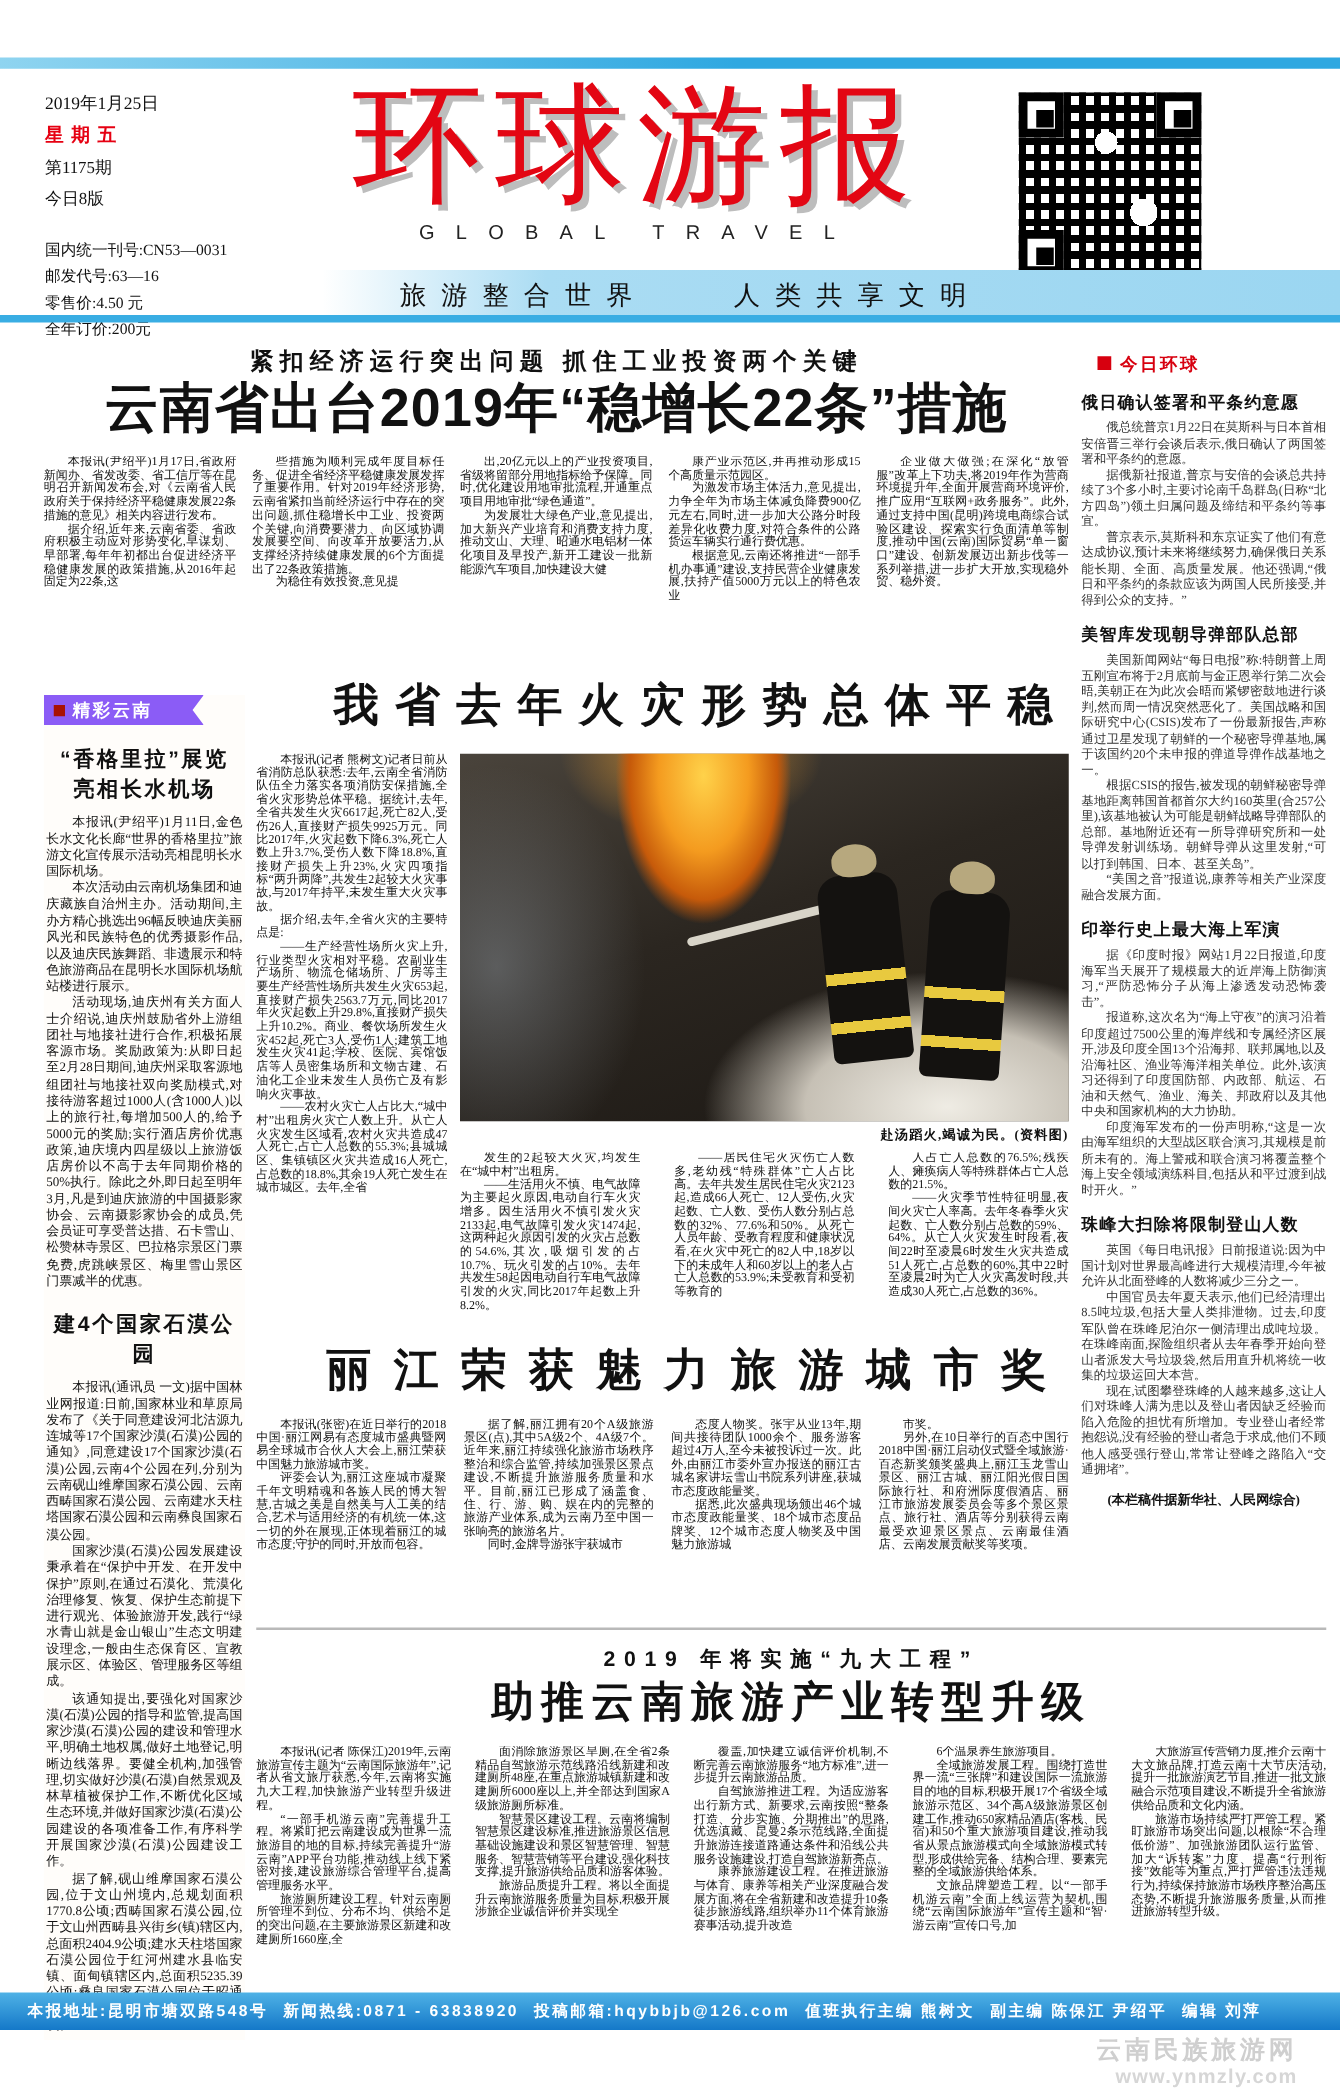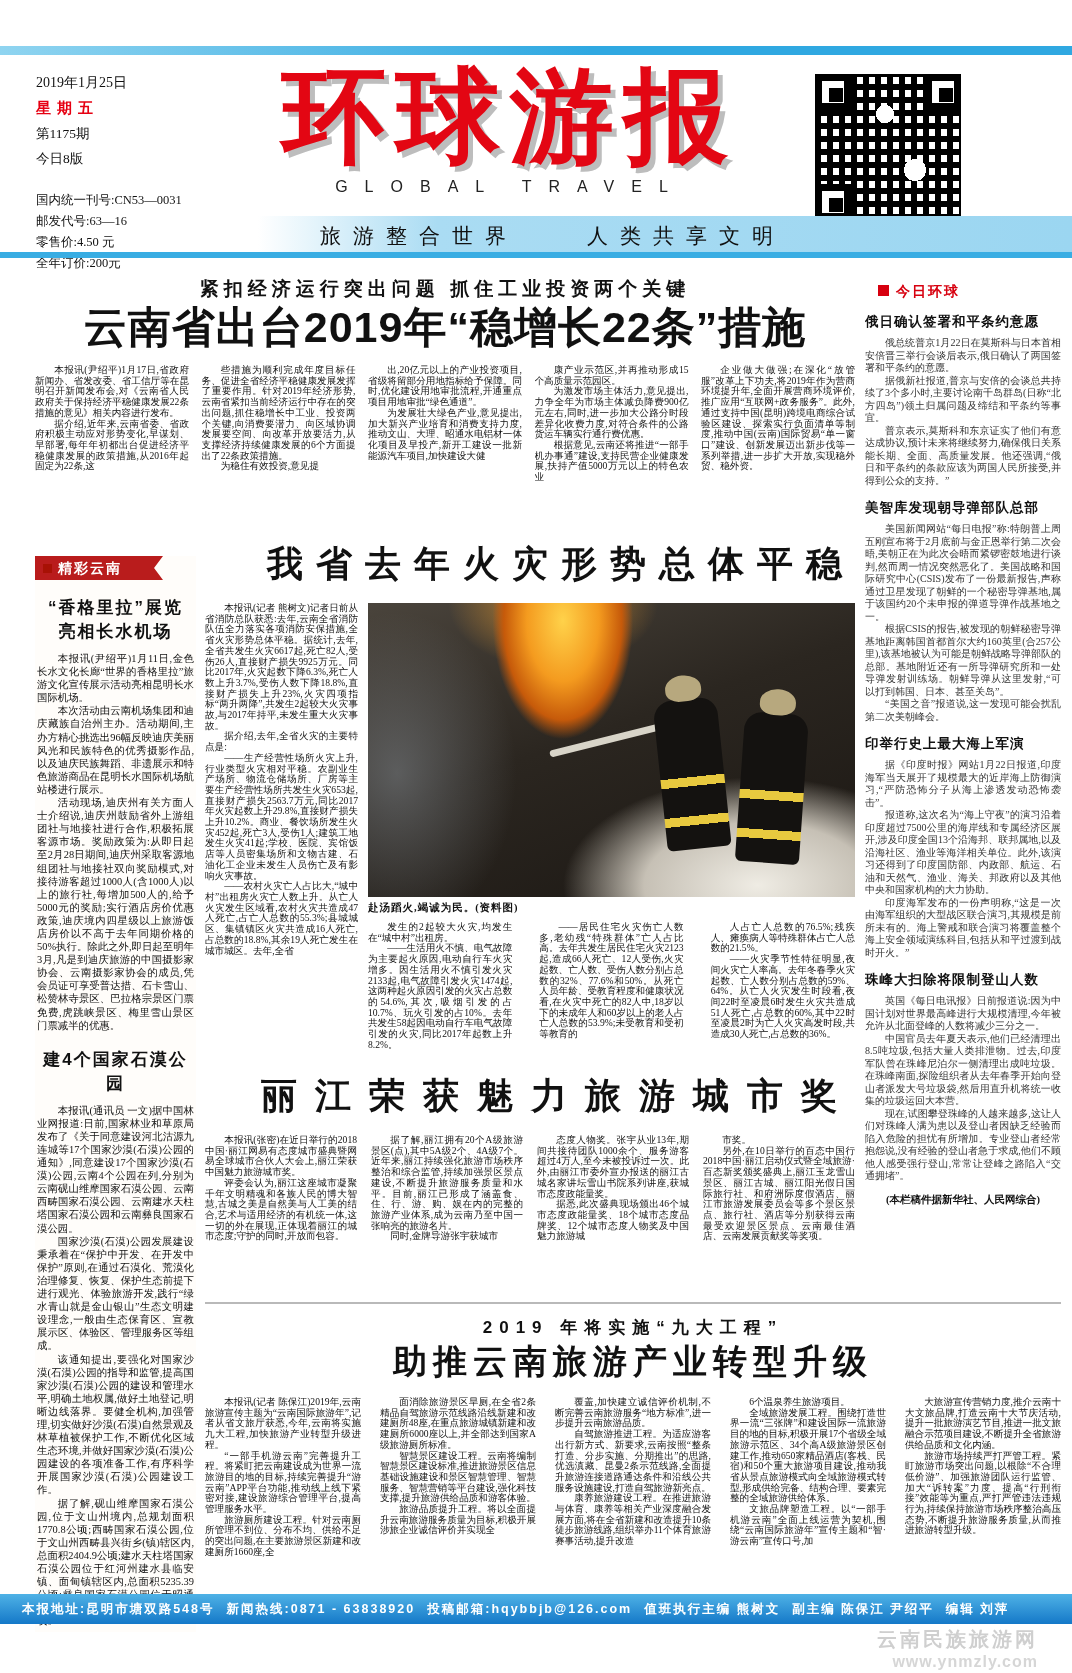--- a/index.html
+++ b/index.html
@@ -9,21 +9,21 @@
 
   
   .top-line{position:absolute;left:0;top:46px;width:1072px;height:9px;
             background:linear-gradient(90deg,#8fd4f0,#2fa8e1 55%,#2fa8e1);}
   .mast-left{position:absolute;left:36px;top:74px;width:180px;font-family:Liberation Serif, serif;}
   .m-date{font-size:14px;margin-bottom:7px;}
   .m-weekday{font-size:15px;font-weight:bold;color:#e60012;letter-spacing:6px;margin-bottom:7px;}
   .m-issue,.m-pages{font-size:13.5px;margin-bottom:7px;}
   .m-codes{margin-top:22px;font-size:12.5px;line-height:21px;}
   .mast-center{position:absolute;left:240px;top:62px;width:540px;text-align:center;}
-  .paper-title{font-family:"Liberation Sans",sans-serif;font-weight:bold;font-size:104px;line-height:108px;
+  .paper-title{font-family:"Liberation Sans",sans-serif;font-weight:normal;font-size:104px;line-height:108px;
                color:#e30613;letter-spacing:10px;text-shadow:5px 5px 0 #bdbdbd;white-space:nowrap;}
   .paper-title-en{margin-top:8px;font-family:"Liberation Sans",sans-serif;font-size:16px;letter-spacing:17px;color:#222;}
   .slogan-band{position:absolute;left:258px;top:216px;width:814px;height:36px;
                background:linear-gradient(90deg,rgba(176,222,243,0),#aadcf3 22%,#9bd6f1);}
   .slogan{position:absolute;left:62px;top:6px;font-size:21px;letter-spacing:12px;color:#111;white-space:pre;}
   .blue-rule{position:absolute;left:0;top:252px;width:1072px;height:6px;background:#39ade3;}
   .mast-right{position:absolute;left:815px;top:74px;width:200px;font-family:"Liberation Sans",sans-serif;}
   .qr{position:relative;width:146px;height:146px;background:
       repeating-linear-gradient(90deg,#000 0 6px,transparent 6px 12px),
       repeating-linear-gradient(0deg,#000 0 6px,#fff 6px 13px);}
@@ -46,21 +46,21 @@
   .kicker{font-family:"Liberation Sans",sans-serif;font-weight:bold;text-align:center;
           font-size:19px;letter-spacing:5px;}
   .headline-xl{font-family:"Liberation Sans",sans-serif;font-weight:bold;text-align:center;
                font-size:43px;line-height:50px;letter-spacing:1px;margin-top:4px;white-space:nowrap;}
   .top-article .cols{margin-top:13px;height:168px;}
   .top-article .col{width:154px;}
 
   
   .left-sidebar{position:absolute;left:35px;top:556px;width:161px;height:1076px;overflow:hidden;
                 background:#fffdfa;}
-  .ribbon{position:relative;width:128px;height:24px;background:#b91c1c;color:#fff;
+  .ribbon{position:relative;width:128px;height:24px;background:#8b5cf6;color:#fff;
           font-family:"Liberation Sans",sans-serif;font-weight:bold;font-size:14px;
           line-height:24px;padding-left:8px;letter-spacing:2px;
           clip-path:polygon(0 0,100% 0,93% 50%,100% 100%,0 100%);}
   .ribbon .sq{display:inline-block;width:9px;height:9px;background:#a81105;margin-right:6px;}
   .ls-article h3{font-family:"Liberation Sans",sans-serif;font-weight:bold;text-align:center;
                  font-size:17px;line-height:24px;letter-spacing:2px;margin:16px 0 8px;white-space:pre-line;}
   .ls-article .txt{font-size:10.4px;line-height:13.1px;padding:0 2px;}
 
   
   .fire-article{position:absolute;left:205px;top:540px;width:650px;}
@@ -76,21 +76,21 @@
      radial-gradient(ellipse 170px 230px at 6% 58%,rgba(128,134,140,.55),rgba(128,134,140,0) 70%),
      linear-gradient(160deg,#4a443c 0%,#2b2620 45%,#1b1713 100%);}
   .ff{position:absolute;width:64px;height:150px;border-radius:18px 18px 6px 6px;background:
       linear-gradient(#141210 0 52%,#e8c93f 52% 58%,#141210 58% 78%,#e8c93f 78% 84%,#141210 84% 100%);}
   .ff::before{content:"";position:absolute;left:14px;top:-24px;width:36px;height:26px;border-radius:50% 50% 40% 40%;
       background:#b7a87e;}
   .ff1{left:292px;top:96px;transform:rotate(-6deg);}
   .ff2{left:372px;top:110px;transform:rotate(4deg);}
   .hose{position:absolute;left:180px;top:132px;width:130px;height:7px;background:#d8d4c8;
         transform:rotate(-14deg);border-radius:4px;}
-  .photo-caption{margin-top:4px;font-size:10.5px;font-weight:bold;letter-spacing:1px;}
+  .photo-caption{margin-top:4px;font-size:10.5px;font-weight:bold;text-align:right;letter-spacing:1px;}
   .fire-cols{margin-top:7px;height:134px;gap:27px;}
   .fire-cols .col{width:154px;}
 
   
   .lijiang-article{position:absolute;left:205px;top:1072px;width:650px;}
   .lijiang-article .headline-l{letter-spacing:18px;}
   .lijiang-article .cols{margin-top:14px;height:162px;}
   .lijiang-article .col{width:152px;}
 
   .rule-mid{position:absolute;left:205px;top:1302px;width:856px;height:2px;background:#b9b9b9;}
@@ -313,21 +313,21 @@
           <p class="para" data-name="paragraph">俄总统普京1月22日在莫斯科与日本首相安倍晋三举行会谈后表示,俄日确认了两国签署和平条约的意愿。</p>
           <p class="para" data-name="paragraph">据俄新社报道,普京与安倍的会谈总共持续了3个多小时,主要讨论南千岛群岛(日称“北方四岛”)领土归属问题及缔结和平条约等事宜。</p>
           <p class="para" data-name="paragraph">普京表示,莫斯科和东京证实了他们有意达成协议,预计未来将继续努力,确保俄日关系能长期、全面、高质量发展。他还强调,“俄日和平条约的条款应该为两国人民所接受,并得到公众的支持。”</p>
         </div>
     </div>
     <div class="rs-article" data-name="article-dprk-missile-hq">
       <h3 data-name="article-title">美智库发现朝导弹部队总部</h3>
       <div class="txt" data-name="article-body">
           <p class="para" data-name="paragraph">美国新闻网站“每日电报”称:特朗普上周五刚宣布将于2月底前与金正恩举行第二次会晤,美朝正在为此次会晤而紧锣密鼓地进行谈判,然而周一情况突然恶化了。美国战略和国际研究中心(CSIS)发布了一份最新报告,声称通过卫星发现了朝鲜的一个秘密导弹基地,属于该国约20个未申报的弹道导弹作战基地之一。</p>
           <p class="para" data-name="paragraph">根据CSIS的报告,被发现的朝鲜秘密导弹基地距离韩国首都首尔大约160英里(合257公里),该基地被认为可能是朝鲜战略导弹部队的总部。基地附近还有一所导弹研究所和一处导弹发射训练场。朝鲜导弹从这里发射,“可以打到韩国、日本、甚至关岛”。</p>
-          <p class="para" data-name="paragraph">“美国之音”报道说,这一发现可能会扰乱第二次美朝峰会。</p>
+          <p class="para" data-name="paragraph">“美国之音”报道说,康养等相关产业深度融合发展方面。</p>
         </div>
     </div>
     <div class="rs-article" data-name="article-india-naval-drill">
       <h3 data-name="article-title">印举行史上最大海上军演</h3>
       <div class="txt" data-name="article-body">
           <p class="para" data-name="paragraph">据《印度时报》网站1月22日报道,印度海军当天展开了规模最大的近岸海上防御演习,“严防恐怖分子从海上渗透发动恐怖袭击”。</p>
           <p class="para" data-name="paragraph">报道称,这次名为“海上守夜”的演习沿着印度超过7500公里的海岸线和专属经济区展开,涉及印度全国13个沿海邦、联邦属地,以及沿海社区、渔业等海洋相关单位。此外,该演习还得到了印度国防部、内政部、航运、石油和天然气、渔业、海关、邦政府以及其他中央和国家机构的大力协助。</p>
           <p class="para" data-name="paragraph">印度海军发布的一份声明称,“这是一次由海军组织的大型战区联合演习,其规模是前所未有的。海上警戒和联合演习将覆盖整个海上安全领域演练科目,包括从和平过渡到战时开火。”</p>
         </div>
     </div>

